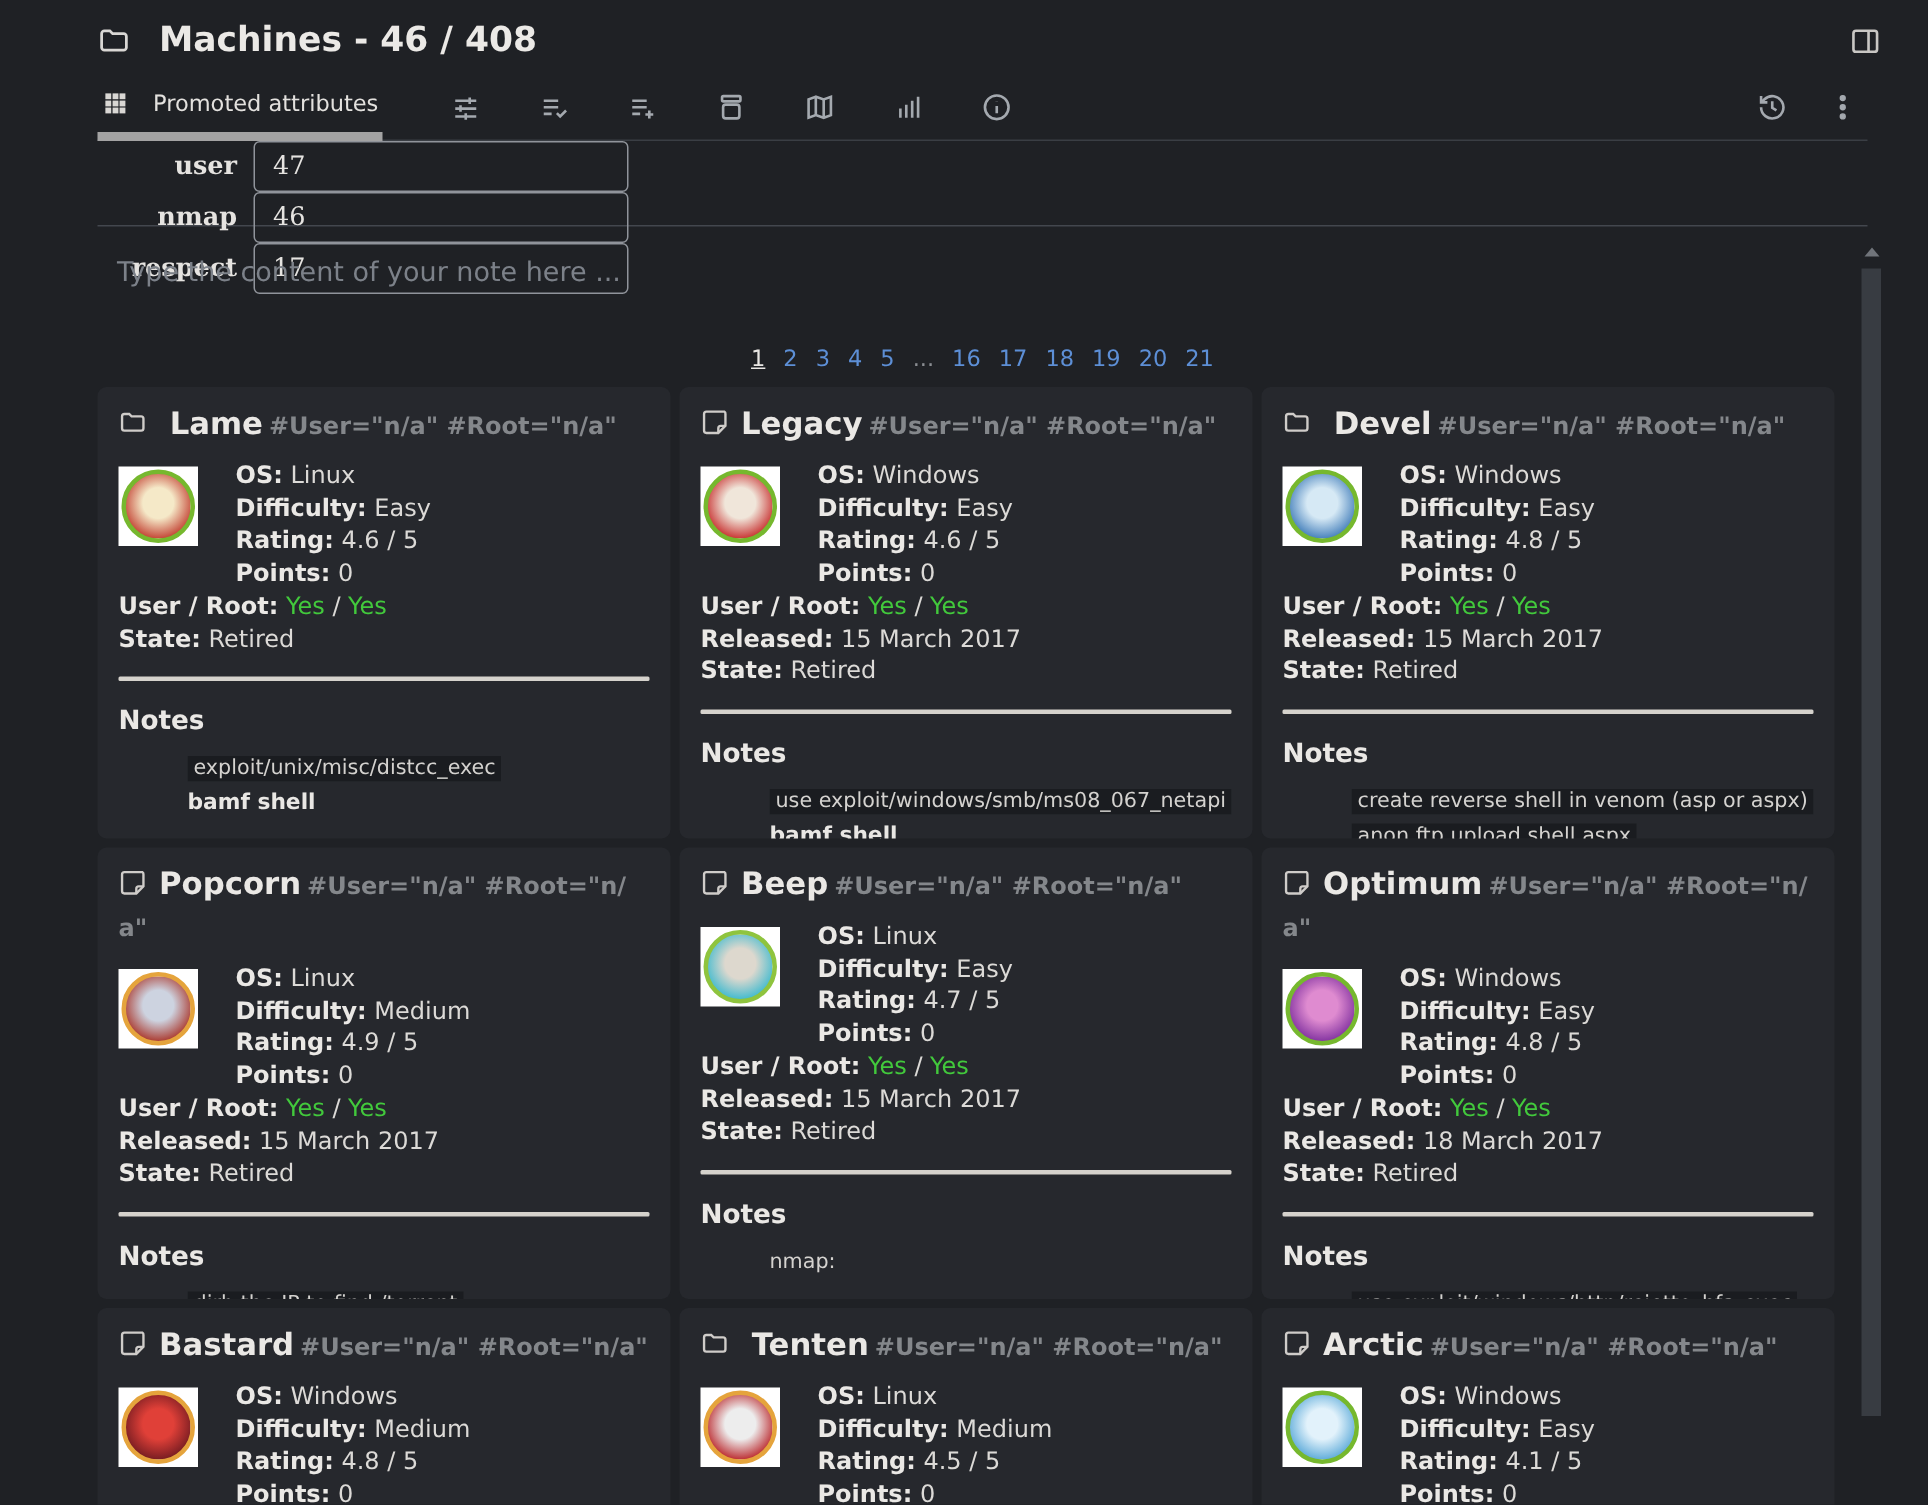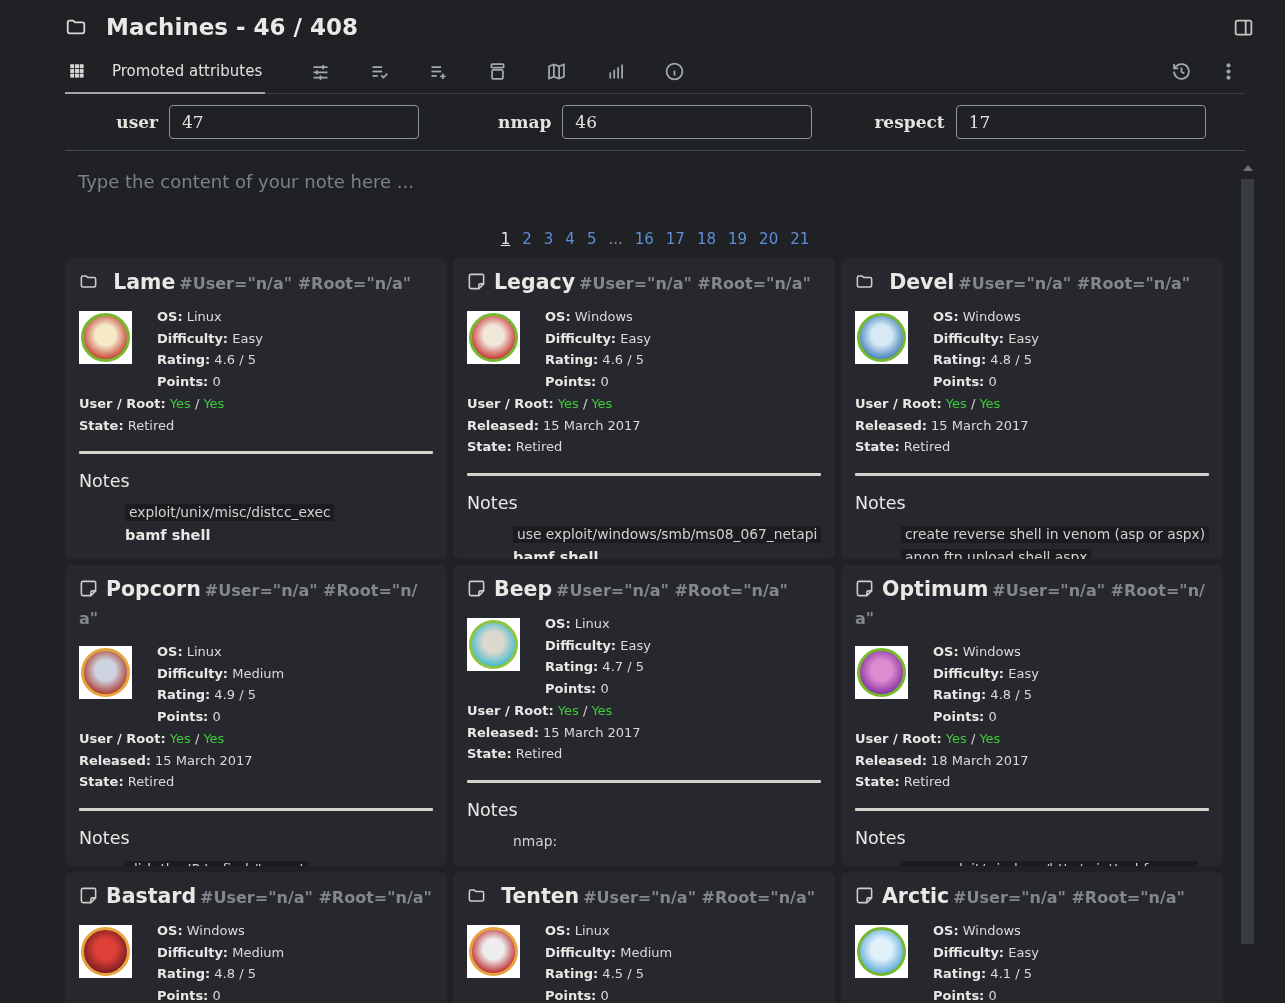--- a/index.html
+++ b/index.html
@@ -16,30 +16,30 @@
   
   .h-row { display:flex; align-items:center; padding-top:14px; }
   .h-row svg { width:22px; height:22px; stroke:#d9d7d4; }
   .page-title { font-size:23px; font-weight:bold; margin-left:19px; color:#ebe9e6; }
   .panel-toggle { position:absolute; top:17px; right:31px; }
   .panel-toggle svg { width:21px; height:21px; stroke:#c9c7c4; }
 
   
   .toolbar { display:flex; align-items:center; margin-top:9px; height:45px;
              border-bottom:1px solid #3a3e44; position:relative; }
-  .tab { display:flex; align-items:center; gap:26px; height:45px; padding:0 3px;
-         border-bottom:2px solid #a3a3a3; margin-bottom:-1px; cursor:pointer; }
+  .tab { display:flex; align-items:center; gap:16px; height:45px; padding:0 3px;
+         border-bottom:6px solid #a3a3a3; margin-bottom:-1px; cursor:pointer; }
   .tab svg { width:18px; height:18px; fill:#d9d7d4; }
   .tab-label { font-size:15px; color:#e3e1de; }
   .tb-icons { display:flex; align-items:center; gap:38px; margin-left:45px; }
   .tb-icons svg, .tb-right svg { width:21px; height:21px; stroke:#a4a9af; }
   .tb-right { margin-left:auto; display:flex; align-items:center; gap:26px; margin-right:6px; }
 
   
-  .filters { display:flex; align-items:center; height:57px; border-bottom:1px solid #43474e; }
+  .filters { display:flex; height:57px; border-bottom:1px solid #43474e;flex-direction:column; }
   .fgroup { flex:1; display:flex; align-items:center; }
   .flabel { width:104px; text-align:right; padding-right:11px; font-weight:bold; font-size:17px;
             font-family:"DejaVu Serif","Liberation Serif",serif; color:#e5e3e0; }
   .fgroup input { width:250px; height:34px; background:transparent; border:1px solid #90949b;
             border-radius:4px; color:#e5e3e0; font-size:17px; padding:0 12px;
             font-family:"DejaVu Serif","Liberation Serif",serif; outline:none; }
 
   .note-ph { color:#7c8189; font-size:18px; padding:20px 0 0 13px; }
 
   
@@ -49,29 +49,29 @@
   .page-link.current { color:#e8e6e3; text-decoration:underline; }
   .page-link.ellipsis { color:#8a8d92; }
 
   
   .grid { display:grid; grid-template-columns:repeat(3,1fr); gap:6px; width:1158px; margin-top:10px; }
   .card { background:#26282d; border-radius:6px; padding:11px 14px; height:301px;
           overflow:hidden; cursor:pointer; }
   .card-title { font-size:20.5px; font-weight:bold; line-height:27px; color:#eae8e5; }
   .card-title svg { width:19px; height:19px; stroke:#cfccc9; margin-right:8px; vertical-align:-2px; }
   .card-tags { color:#84878b; font-size:16px; font-weight:bold; margin-left:4px; word-break:break-all; }
-  .card-body { position:relative; margin-top:9px; font-size:13px; line-height:21.7px; color:#dcdad7; }
+  .card-body { position:relative; margin-top:9px; font-size:16px; line-height:21.7px; color:#dcdad7; }
   .avatar { position:absolute; left:0; top:5px; width:53px; height:53px; background:#ffffff;
             display:flex; align-items:center; justify-content:center; }
   .avatar .circle { width:49px; height:49px; border-radius:50%; border:3px solid #76b82e; }
   .attr-col { margin-left:78px; }
   .lab { color:#eae8e5; font-weight:bold; }
   .yes { color:#42c93c; }
   .divider { height:3px; background:#d5d2cc; margin-top:15px; border-radius:1px; }
-  .notes-h { font-size:17.5px; font-weight:normal; margin-top:17px; color:#eae8e5; }
+  .notes-h { font-size:17.5px; font-weight:bold; margin-top:17px; color:#eae8e5; }
   .notes-body { margin-top:13px; font-size:13.8px; line-height:17px; color:#d4d2cf;margin-left:46px; }
   .note-line { margin-bottom:6px; white-space:nowrap; overflow:hidden; }
   .note-line .code { background:#1a1c20; padding:1px 4px; }
   .note-line.bold { font-weight:bold; color:#e9e7e4; font-size:14.5px; }
 
   
   .scrollbar { position:absolute; right:31px; top:165px; width:13px; }
   .sb-arrow { width:0; height:0; border-left:5px solid transparent; border-right:5px solid transparent;
               border-bottom:6px solid #70747a; margin:0 auto 8px; cursor:pointer; }
   .sb-thumb { width:13px; height:765px; background:#383c42; cursor:pointer; }

